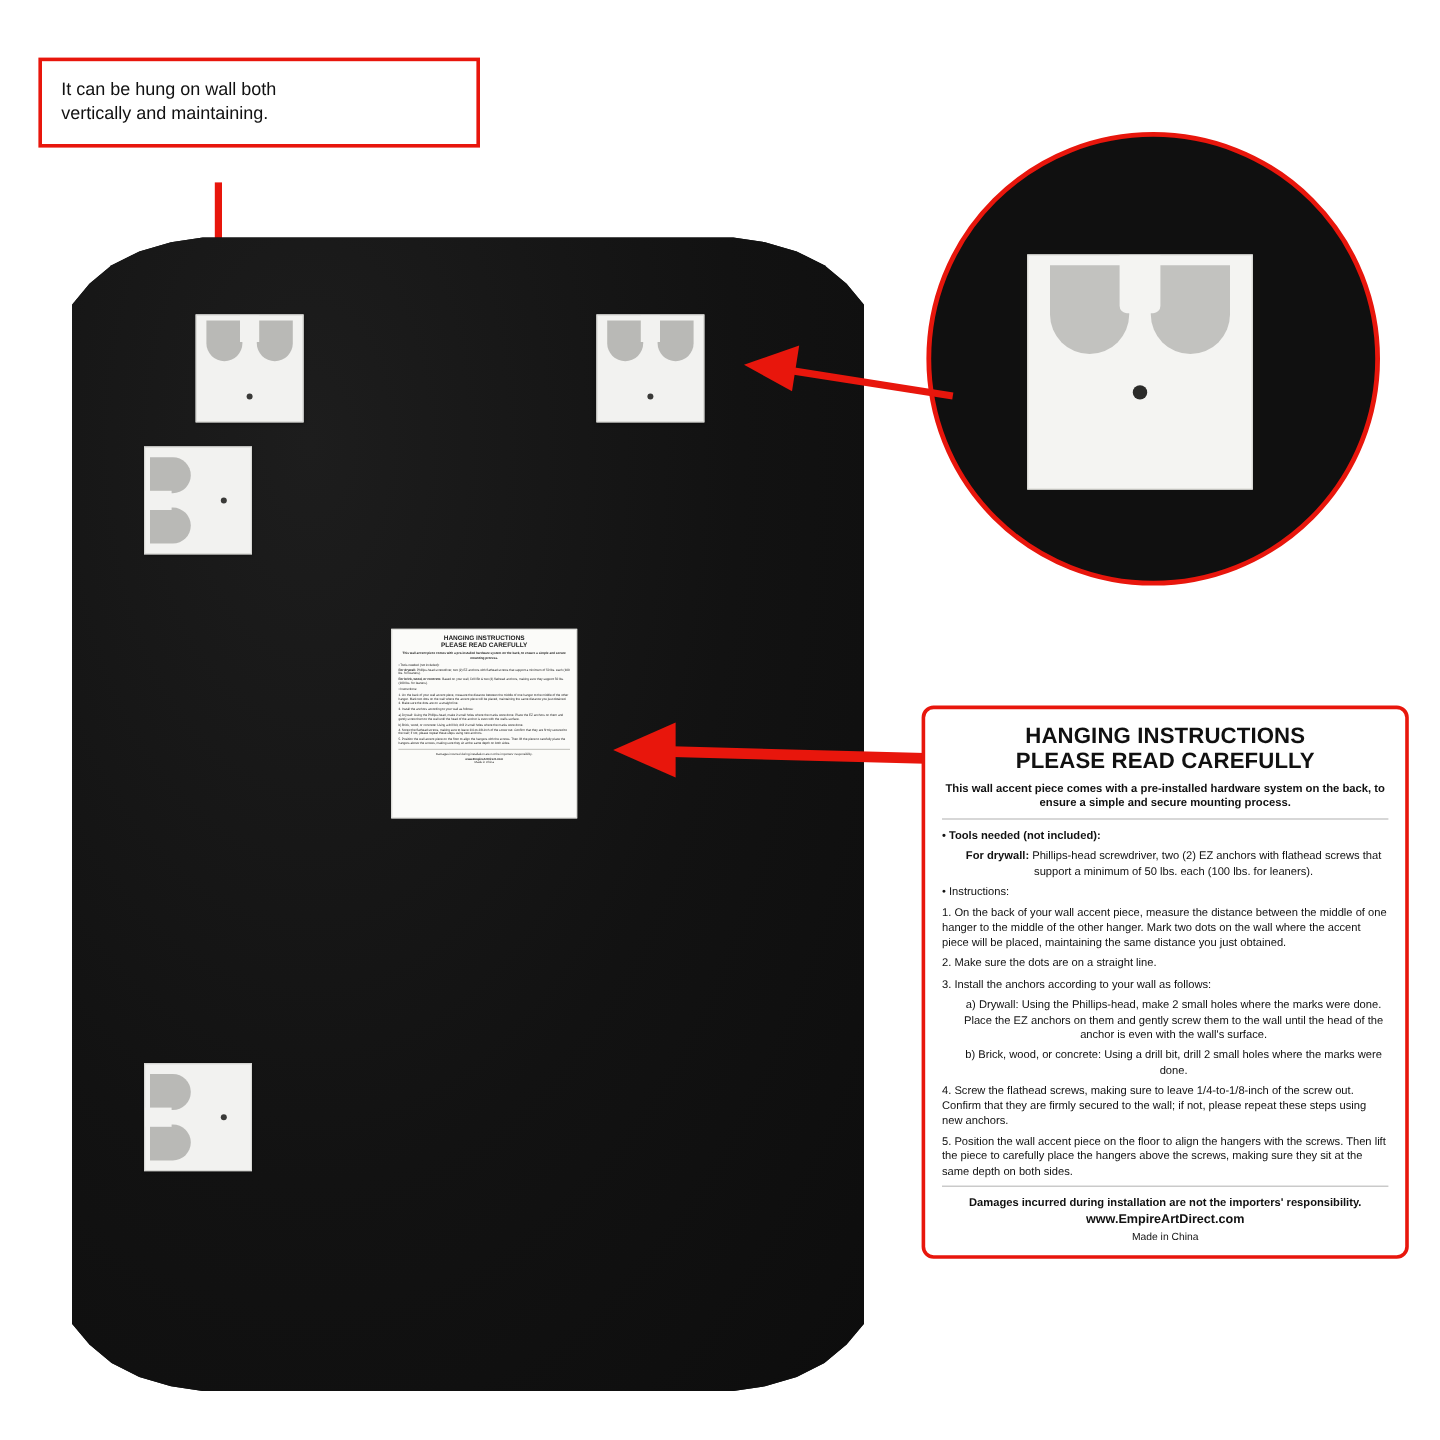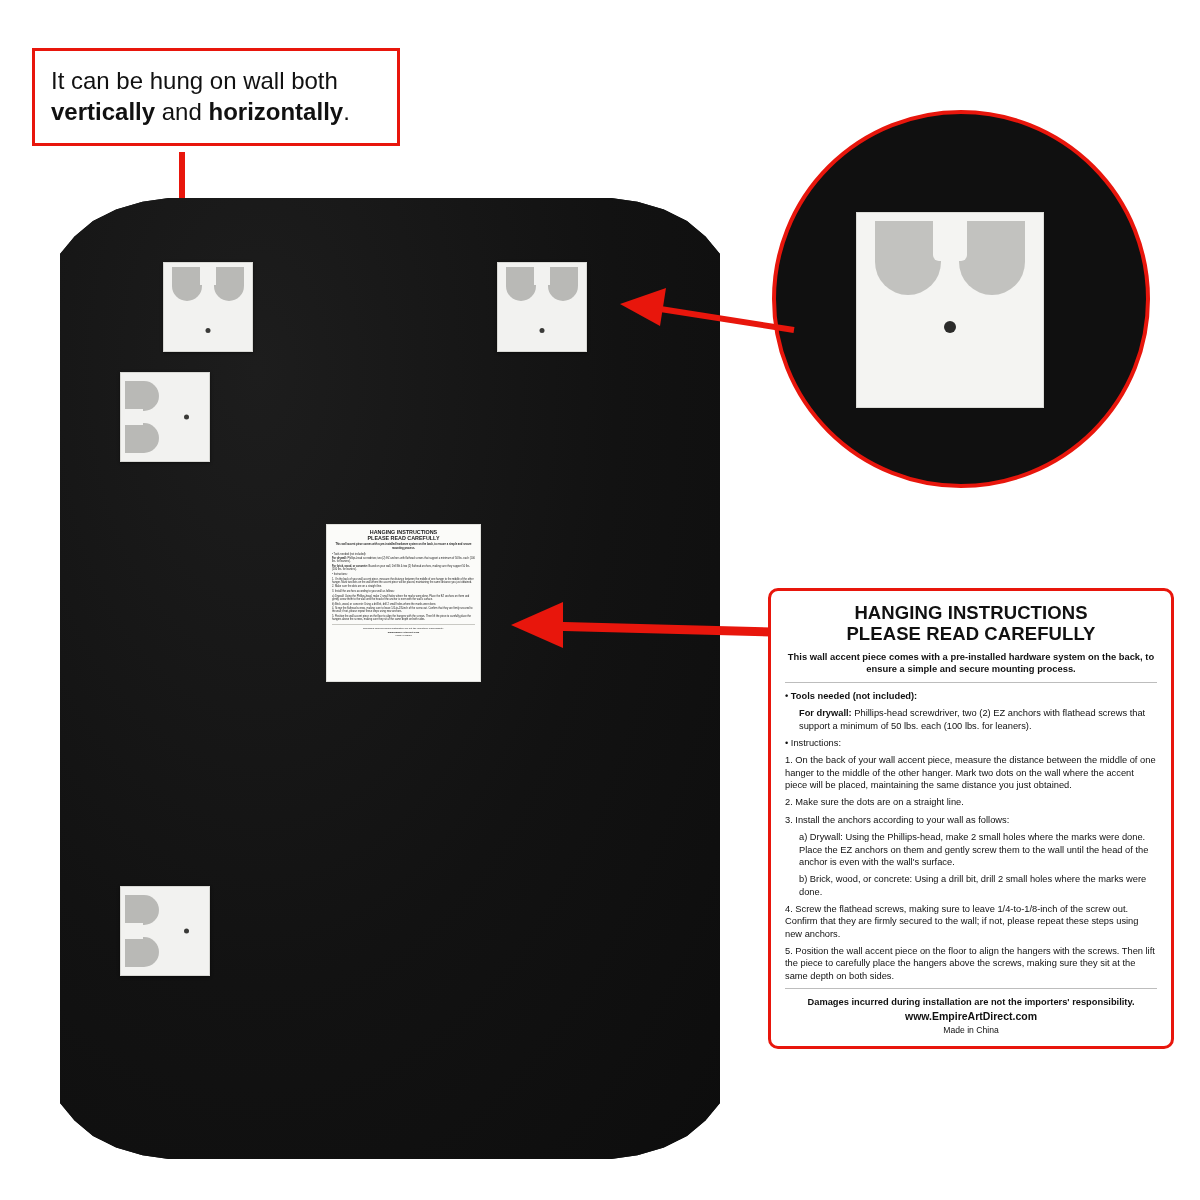--- a/index.html
+++ b/index.html
@@ -18,26 +18,26 @@
   
   .callout-box {
     position: absolute;
     left: 32px;
     top: 48px;
     width: 368px;
     box-sizing: border-box;
     border: 3px solid #e8160c;
     background: #ffffff;
     padding: 14px 16px 16px 16px;
-    font-size: 24px;
+    font-size: 15px;
     line-height: 1.3;
     color: #111;
   }
   .callout-box .l2 { display: block; }
-  .callout-box b { font-weight: bold; }
+  .callout-box b { font-weight: normal; }
 
   
   .panel-wrap {
     position: absolute;
     left: 60px;
     top: 196px;
     width: 660px;
     height: 965px;
   }
   .panel {
@@ -256,42 +256,42 @@
     padding-bottom: 7px;
     border-bottom: 1px solid #bdbdbd;
   }
   .instr-body {
     font-size: 9.3px;
     line-height: 1.33;
     margin-top: 7px;
   }
   .instr-body p { margin: 0 0 5px 0; }
   .instr-body b { font-weight: bold; }
-  .instr-body .indent { padding-left: 14px; }
+  .instr-body .indent { padding-left: 14px; text-align: center; }
   .instr-foot {
     border-top: 1px solid #bdbdbd;
     margin-top: 6px;
     padding-top: 7px;
     text-align: center;
     font-size: 9.3px;
     line-height: 1.4;
   }
   .instr-foot .dmg { font-weight: bold; }
   .instr-foot .url { font-weight: bold; font-size: 10.5px; }
   .instr-foot .made { font-size: 8.6px; }
 
   
   .arrow { position: absolute; }
 </style>
 </head>
 <body>
 
 <div class="callout-box">
   <span>It can be hung on wall both</span>
-  <span class="l2"><b>vertically</b><span> and </span><b>horizontally</b><span>.</span></span>
+  <span class="l2"><b>vertically</b><span> and </span><b>maintaining</b><span>.</span></span>
 </div>
 
 <svg class="arrow" style="left:150px; top:150px; width:120px; height:120px;" viewBox="0 0 120 120">
   <line x1="32" y1="2" x2="32" y2="78" stroke="#e8160c" stroke-width="6"></line>
   <polygon points="32,104 14,66 50,66" fill="#e8160c"></polygon>
 </svg>
 
 <div class="panel-wrap">
   <div class="panel"></div>
 

